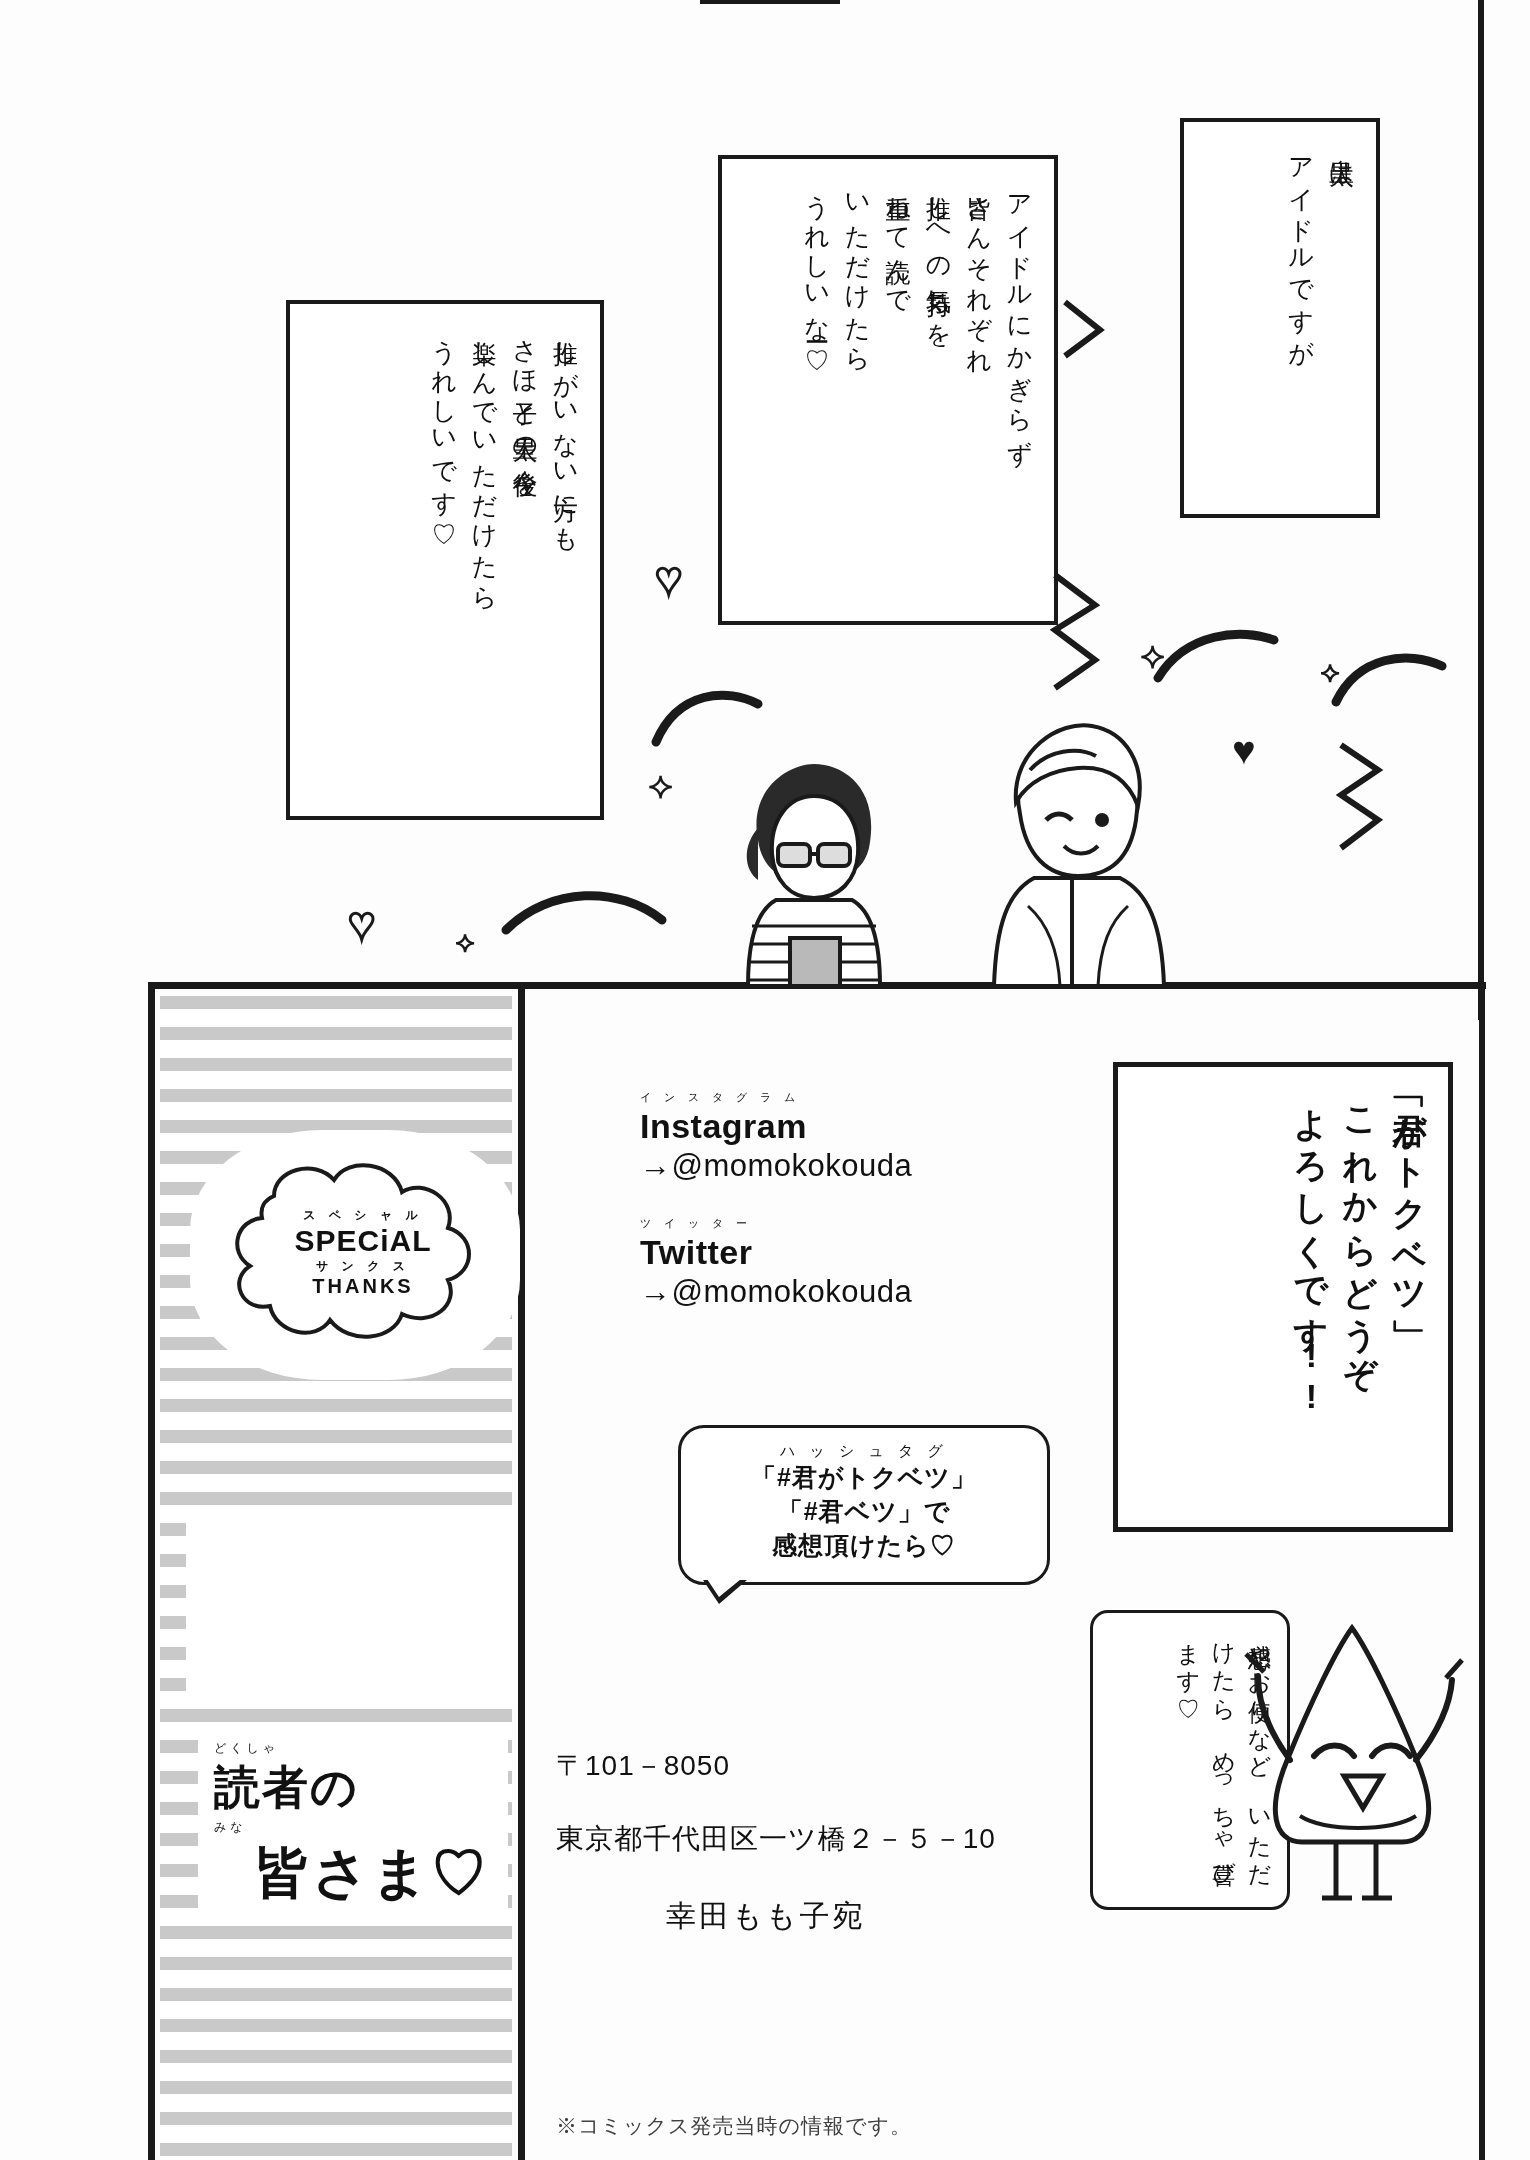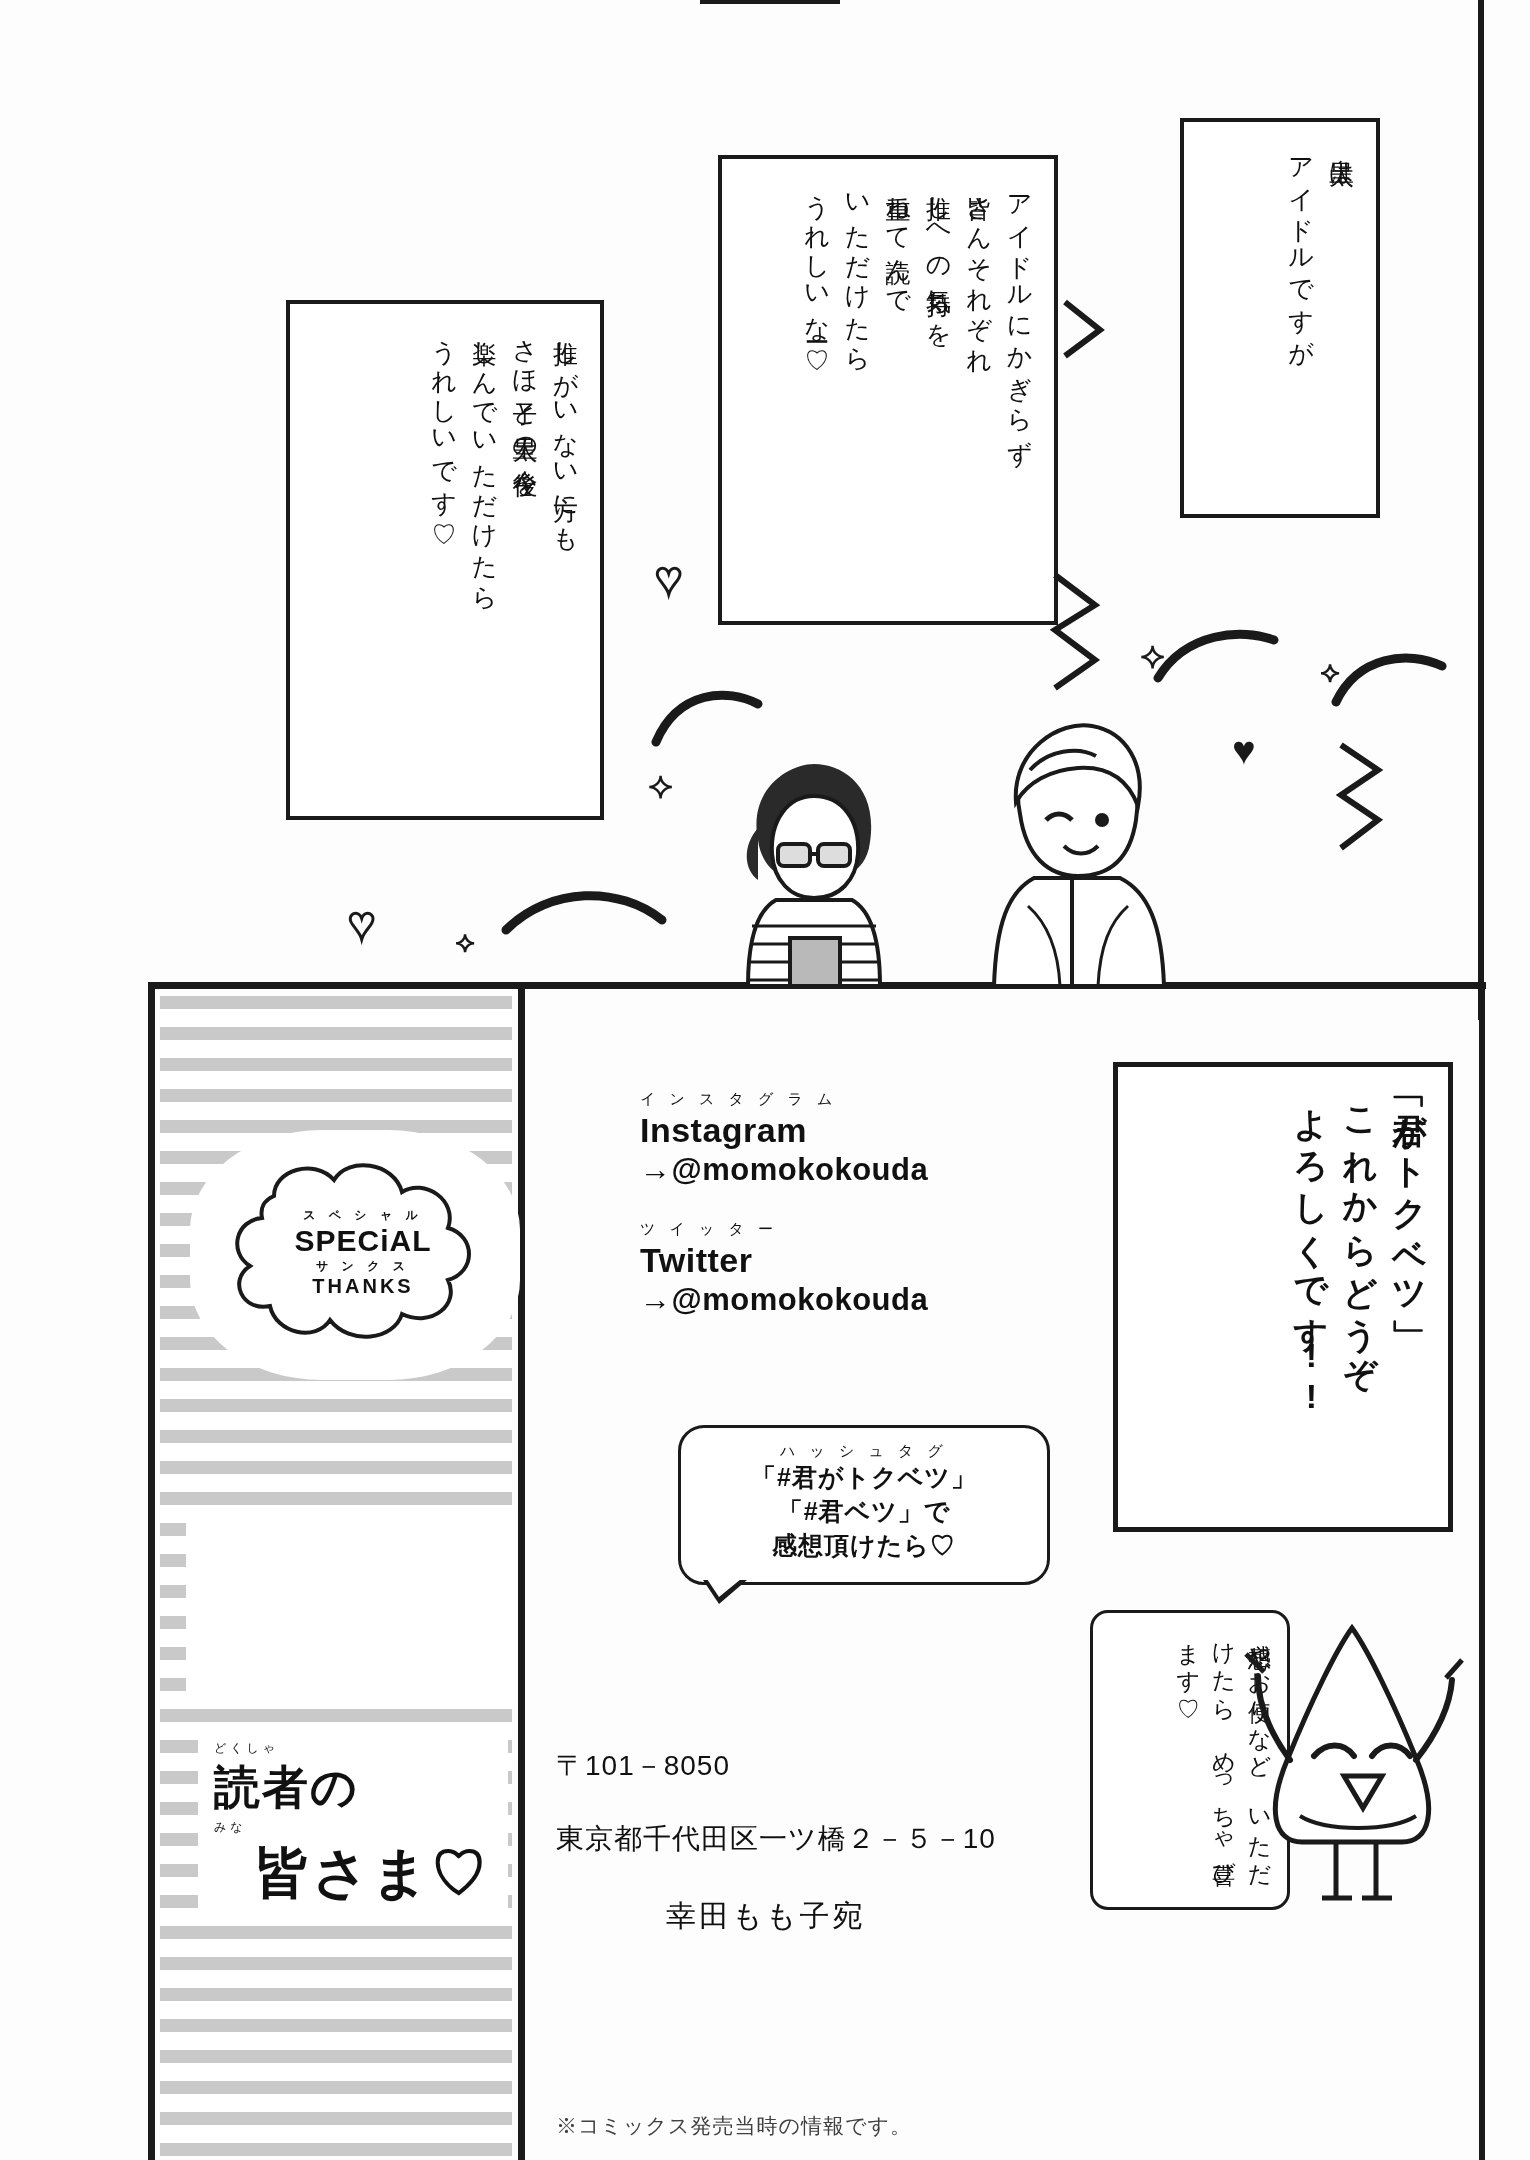--- a/index.html
+++ b/index.html
@@ -106,23 +106,23 @@
     position:absolute;left:214px;top:1740px;width:280px;color:#111;font-weight:bold;
   }
   .readers .r1{font-size:46px;letter-spacing:2px;}
   .readers .r2{font-size:56px;letter-spacing:2px;margin-left:40px;}
   .readers .tiny{font-size:12px;font-weight:normal;letter-spacing:4px;display:block;}
 
   
   .sns{
     position:absolute;left:640px;top:1090px;width:420px;color:#111;
   }
-  .sns .kana{font-size:15px;letter-spacing:5px;margin-bottom:2px;}
+  .sns .kana{font-size:11px;letter-spacing:5px;margin-bottom:2px;font-family:Liberation Serif, serif;}
   .sns .name{font-size:34px;font-weight:bold;letter-spacing:0.5px;}
-  .sns .handle{font-size:31px;font-weight:bold;margin:2px 0 32px 0;letter-spacing:0.5px;}
+  .sns .handle{font-size:31px;font-weight:normal;margin:2px 0 32px 0;letter-spacing:0.5px;}
 
   
   .hashbubble{
     position:absolute;left:678px;top:1425px;width:372px;height:160px;
     border:3px solid #1a1a1a;border-radius:26px;background:#fff;
     box-sizing:border-box;padding:14px 28px;color:#111;
   }
   .hashbubble .kana{font-size:15px;letter-spacing:5px;text-align:center;}
   .hashbubble .line{font-size:25px;font-weight:bold;text-align:center;line-height:1.35;letter-spacing:1px;}
   .hashbubble .tail{

